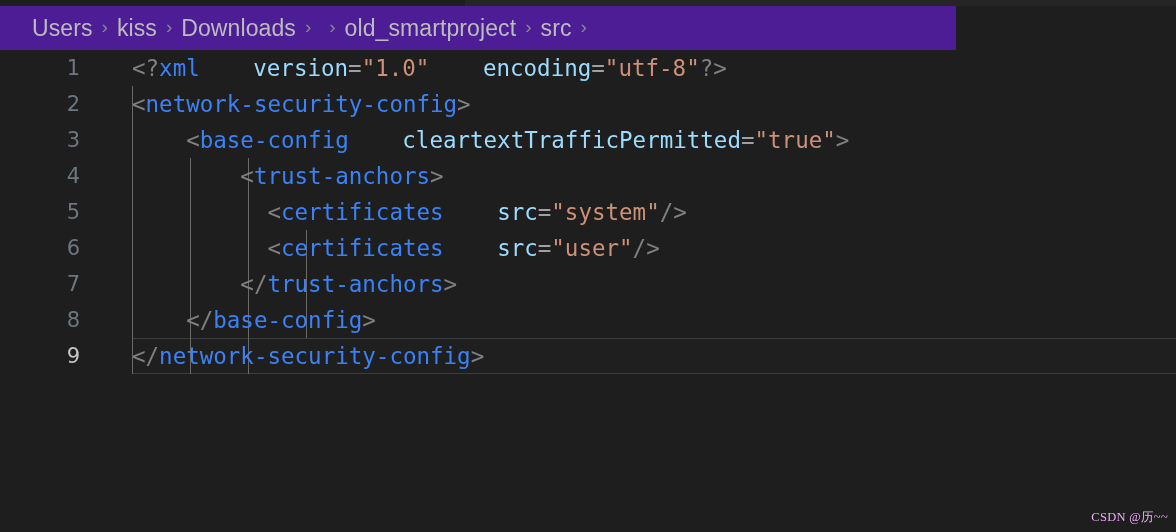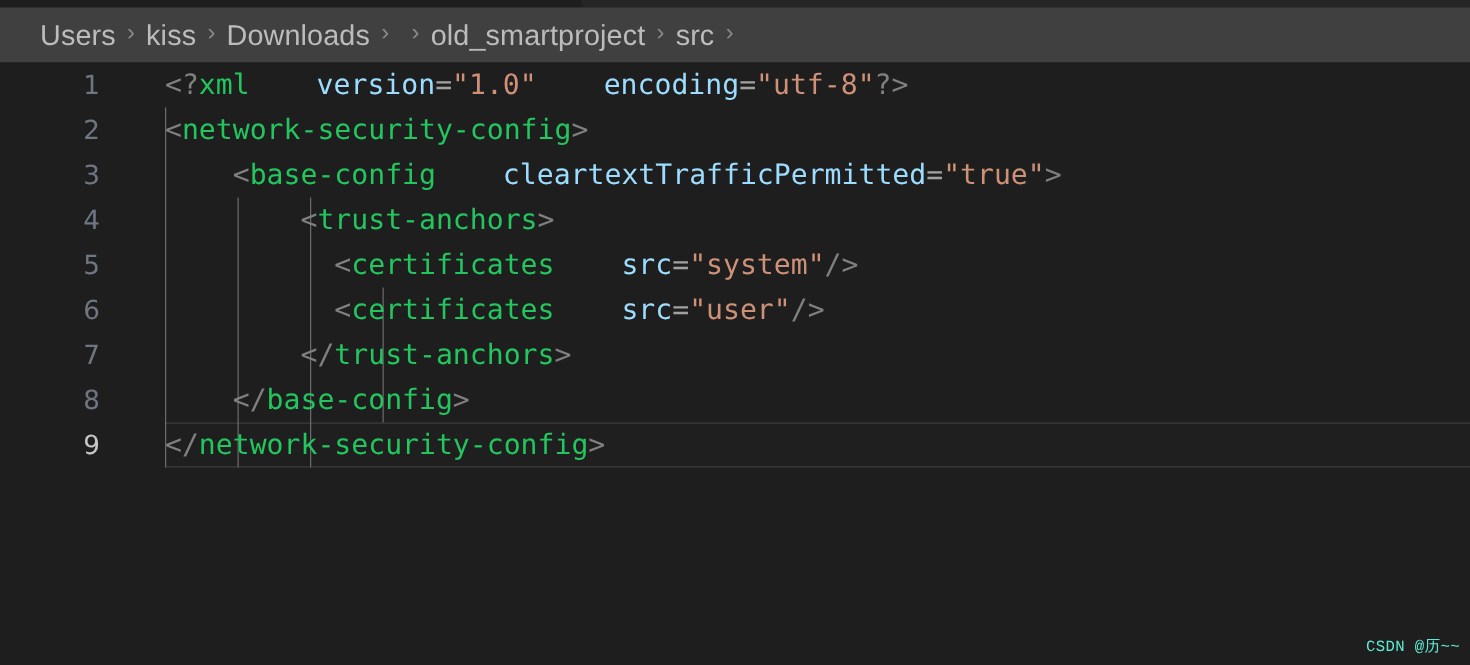--- a/index.html
+++ b/index.html
@@ -23,23 +23,23 @@
     width: 711px;
     height: 6px;
     background: #252526;
   }
 
   
   #breadcrumb {
     position: absolute;
     left: 0;
     top: 6px;
-    width: 1176px;
+    width: 956px;
     height: 44px;
-    background: #404040;
+    background: #4c1d95;
     display: flex;
     align-items: center;
     padding-left: 32px;
     box-sizing: border-box;
     white-space: nowrap;
     overflow: hidden;
     font-family: "Liberation Sans", sans-serif;
     font-size: 23px;
     color: #a9a9a9;
   }
@@ -113,32 +113,32 @@
   
   .guide {
     position: absolute;
     width: 1px;
     background: #6a6a6a;
     z-index: 1;
   }
 
   
   .t-punc  { color: #808080; }
-  .t-tag   { color: #22c55e; }
+  .t-tag   { color: #3b82f6; }
   .t-attr  { color: #9cdcfe; margin-left: 40px; }
   .t-str   { color: #ce9178; }
   .t-eq    { color: #a0a0a0; }
 
   
   #watermark {
     position: absolute;
     right: 8px;
     bottom: 6px;
-    color: #5eead4;
-    font-family: Liberation Mono, monospace;
+    color: #f0abfc;
+    font-family: Liberation Serif, serif;
     font-size: 12.5px;
     letter-spacing: 0.3px;
     user-select: none;
   }
 </style>
 </head>
 <body>
 
 <div id="tabstrip-remnant"></div>
 

